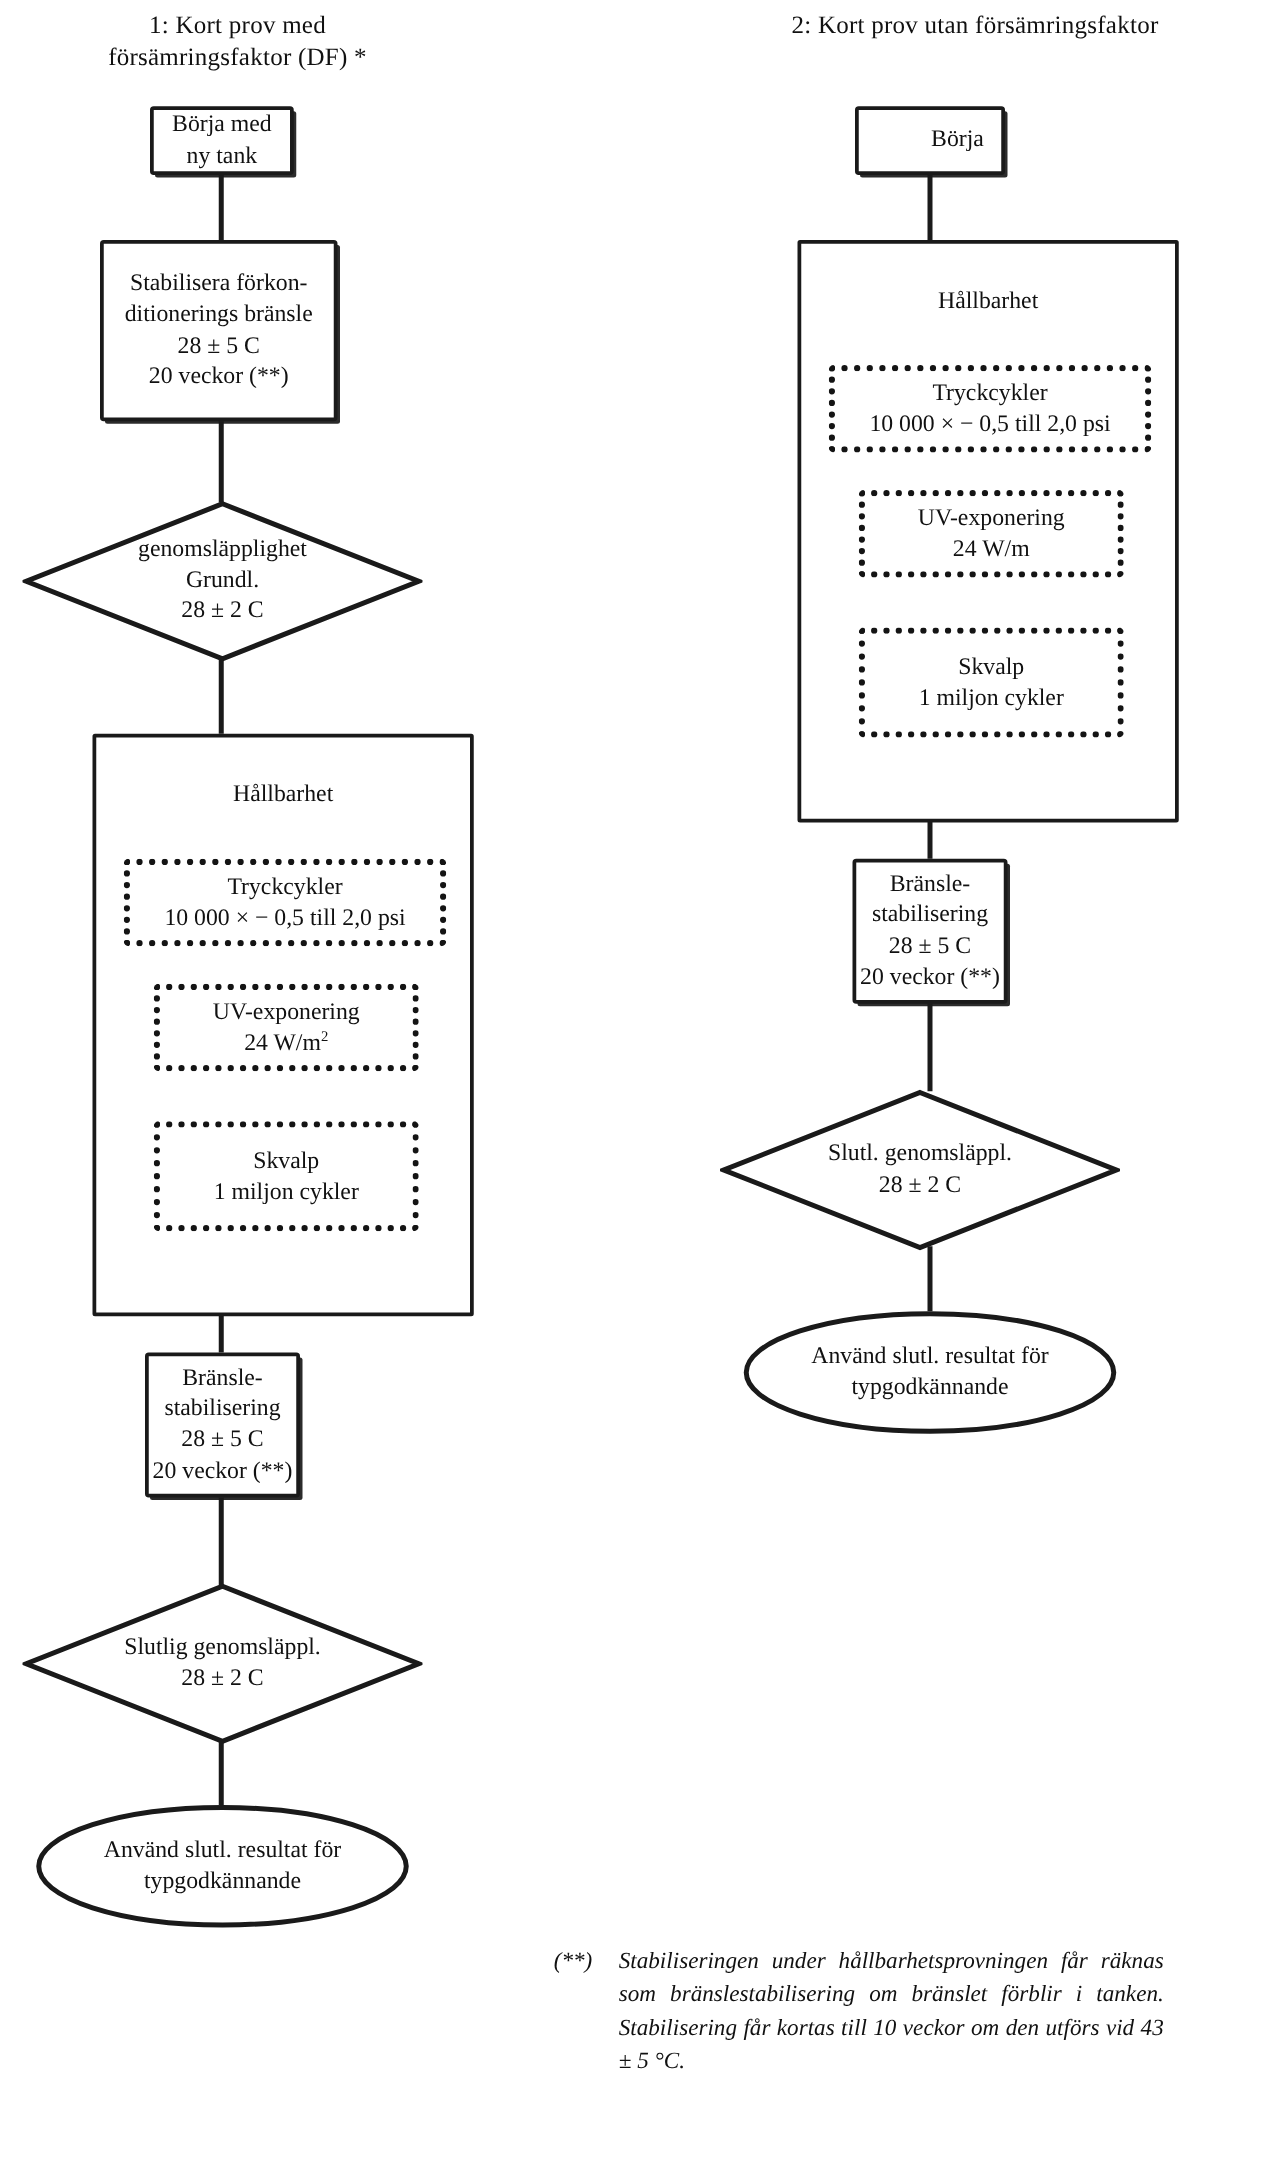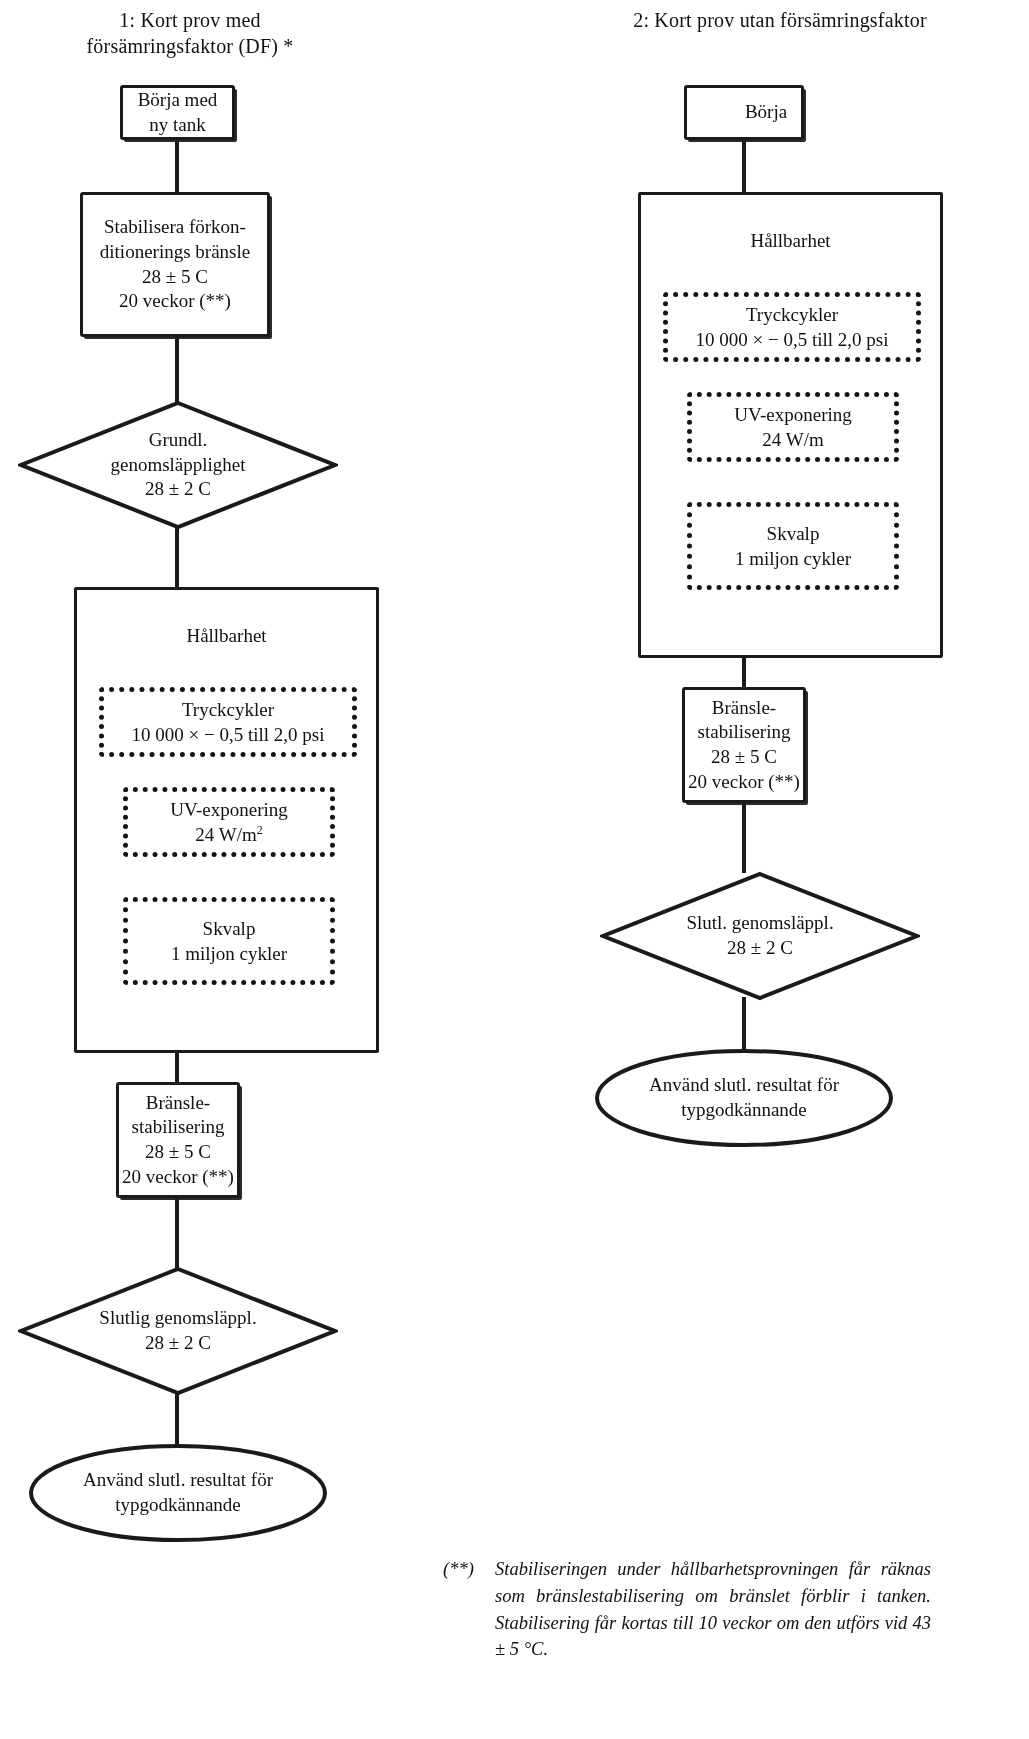--- a/index.html
+++ b/index.html
@@ -104,22 +104,22 @@
     <div>20 veckor (**)</div>
   </div>
 </div>
 <div class="abs conn" style="left:175px;top:337px;height:65px;"></div>
 
 <div class="abs diamond-wrap" style="left:18px;top:400px;width:320px;height:130px;">
   <svg width="320" height="130" viewBox="0 0 320 130">
     <polygon points="160,3 317,65 160,127 3,65" fill="#ffffff" stroke="#1a1a1a" stroke-width="4"></polygon>
   </svg>
   <div class="diamond-label">
+    <div>genomsläpplighet</div>
     <div>Grundl.</div>
-    <div>genomsläpplighet</div>
     <div>28 ± 2 C</div>
   </div>
 </div>
 <div class="abs conn" style="left:175px;top:525px;height:62px;"></div>
 
 <div class="abs container-box" style="left:26px;top:587px;width:305px;height:466px;">
   <div class="container-title" style="top:35px;">Hållbarhet</div>
 
   <div class="abs dotbox" style="left:22px;top:97px;width:258px;height:70px;">
     <div>
@@ -217,21 +217,21 @@
 <div class="abs box box-sh" style="left:682px;top:687px;width:124px;height:116px;">
   <div>
     <div>Bränsle-</div>
     <div>stabilisering</div>
     <div>28 ± 5 C</div>
     <div class="nowrap">20 veckor (**)</div>
   </div>
 </div>
 <div class="abs conn" style="left:742px;top:803px;height:70px;"></div>
 
-<div class="abs diamond-wrap" style="left:600px;top:871px;width:320px;height:130px;">
+<div class="abs diamond-wrap" style="left:576px;top:871px;width:320px;height:130px;">
   <svg width="320" height="130" viewBox="0 0 320 130">
     <polygon points="160,3 317,65 160,127 3,65" fill="#ffffff" stroke="#1a1a1a" stroke-width="4"></polygon>
   </svg>
   <div class="diamond-label">
     <div>Slutl. genomsläppl.</div>
     <div>28 ± 2 C</div>
   </div>
 </div>
 <div class="abs conn" style="left:742px;top:997px;height:52px;"></div>
 

